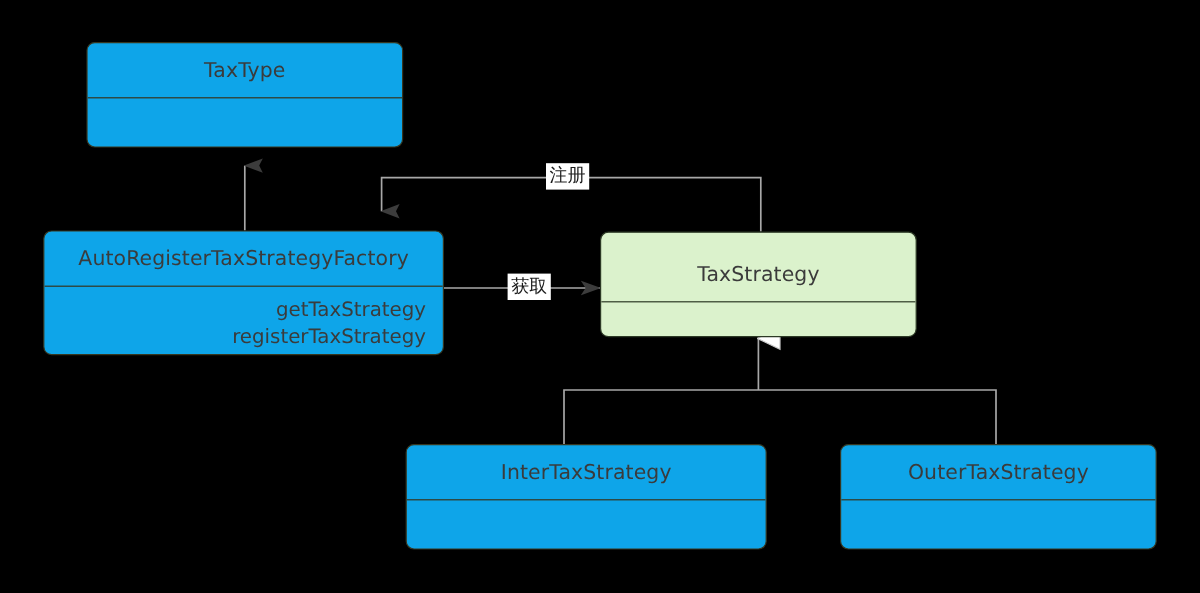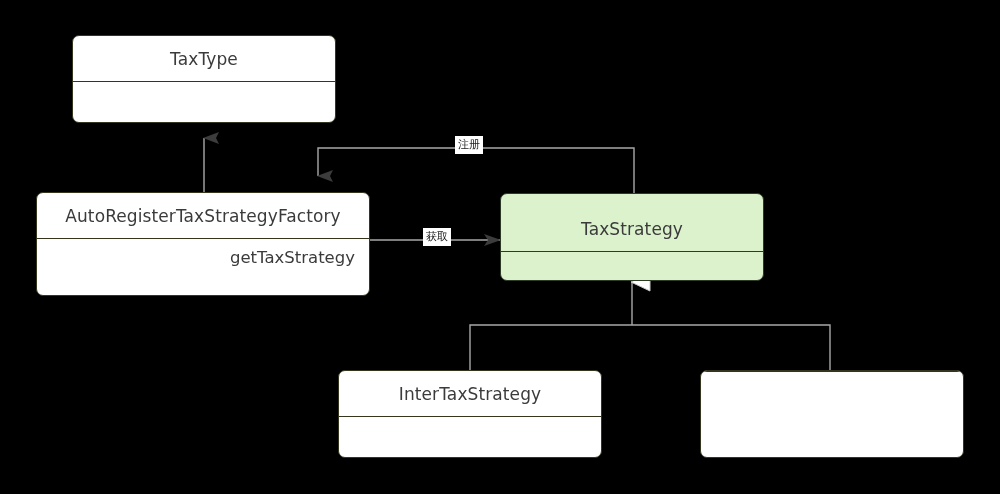--- a/index.html
+++ b/index.html
@@ -28,21 +28,21 @@
     position: absolute;
     box-sizing: border-box;
     border: 1px solid #36361f;
     border-radius: 7px;
     overflow: hidden;
     display: flex;
     flex-direction: column;
     z-index: 5;
   }
   .uml-class.yellow {
-    background: #ffffff;
+    background: #0ea5e9;
     border-color: #36361f;
   }
   .uml-class.green {
     background: #dbf2cc;
     border-color: #2d3a26;
   }
   .uml-name {
     flex: 0 0 auto;
     display: flex;
     align-items: center;
@@ -73,31 +73,31 @@
     text-align: right;
   }
 
   
   #class-taxtype           { left: 72px;  top: 35px;  width: 264px; height: 88px; }
   #class-taxtype .uml-name { height: 45px; }
   #class-factory           { left: 36px;  top: 192px; width: 334px; height: 104px; }
   #class-factory .uml-name { height: 45px; }
   #class-taxstrategy       { left: 500px; top: 193px; width: 264px; height: 88px; }
   #class-taxstrategy .uml-name { height: 45px; margin-top: 12px; }
-  #class-intertax          { left: 338px; top: 370px; width: 264px; height: 88px; justify-content: center; }
+  #class-intertax          { left: 338px; top: 370px; width: 301px; height: 88px; justify-content: center; }
   #class-intertax .uml-name { height: 45px; }
   #class-outertax          { left: 700px; top: 370px; width: 264px; height: 88px; }
   #class-outertax .uml-name { height: 45px; }
 
   
   .edge-label {
     position: absolute;
     background: #ffffff;
     color: #1b1b1b;
-    font-size: 11px;
+    font-size: 15px;
     line-height: 1;
     padding: 3px 3px 4px 3px;
     border: 0;
     white-space: nowrap;
     z-index: 8;
   }
   #label-register { left: 455px; top: 136px; }
   #label-get      { left: 411px; top: 228px; margin-left: 12px; }
 
   svg#edges {
@@ -156,35 +156,37 @@
     <div class="uml-name">TaxType</div>
     <div class="uml-divider"></div>
     <div class="uml-body"></div>
   </div>
 
   <div class="uml-class yellow" id="class-factory">
     <div class="uml-name">AutoRegisterTaxStrategyFactory</div>
     <div class="uml-divider"></div>
     <div class="uml-body">
       <div class="member">getTaxStrategy</div>
+      <div class="member">registerTaxStrategy</div>
     </div>
   </div>
 
   <div class="uml-class green" id="class-taxstrategy">
     <div class="uml-name">TaxStrategy</div>
     <div class="uml-divider"></div>
   </div>
 
   <div class="uml-class yellow" id="class-intertax">
     <div class="uml-name">InterTaxStrategy</div>
     <div class="uml-divider"></div>
     <div class="uml-body"></div>
   </div>
 
   <div class="uml-class yellow" id="class-outertax">
+    <div class="uml-name">OuterTaxStrategy</div>
     <div class="uml-divider"></div>
     <div class="uml-body"></div>
   </div>
 
   <div class="edge-label" id="label-register">注册</div>
   <div class="edge-label" id="label-get">获取</div>
 
 </div>
 
 </body></html>

